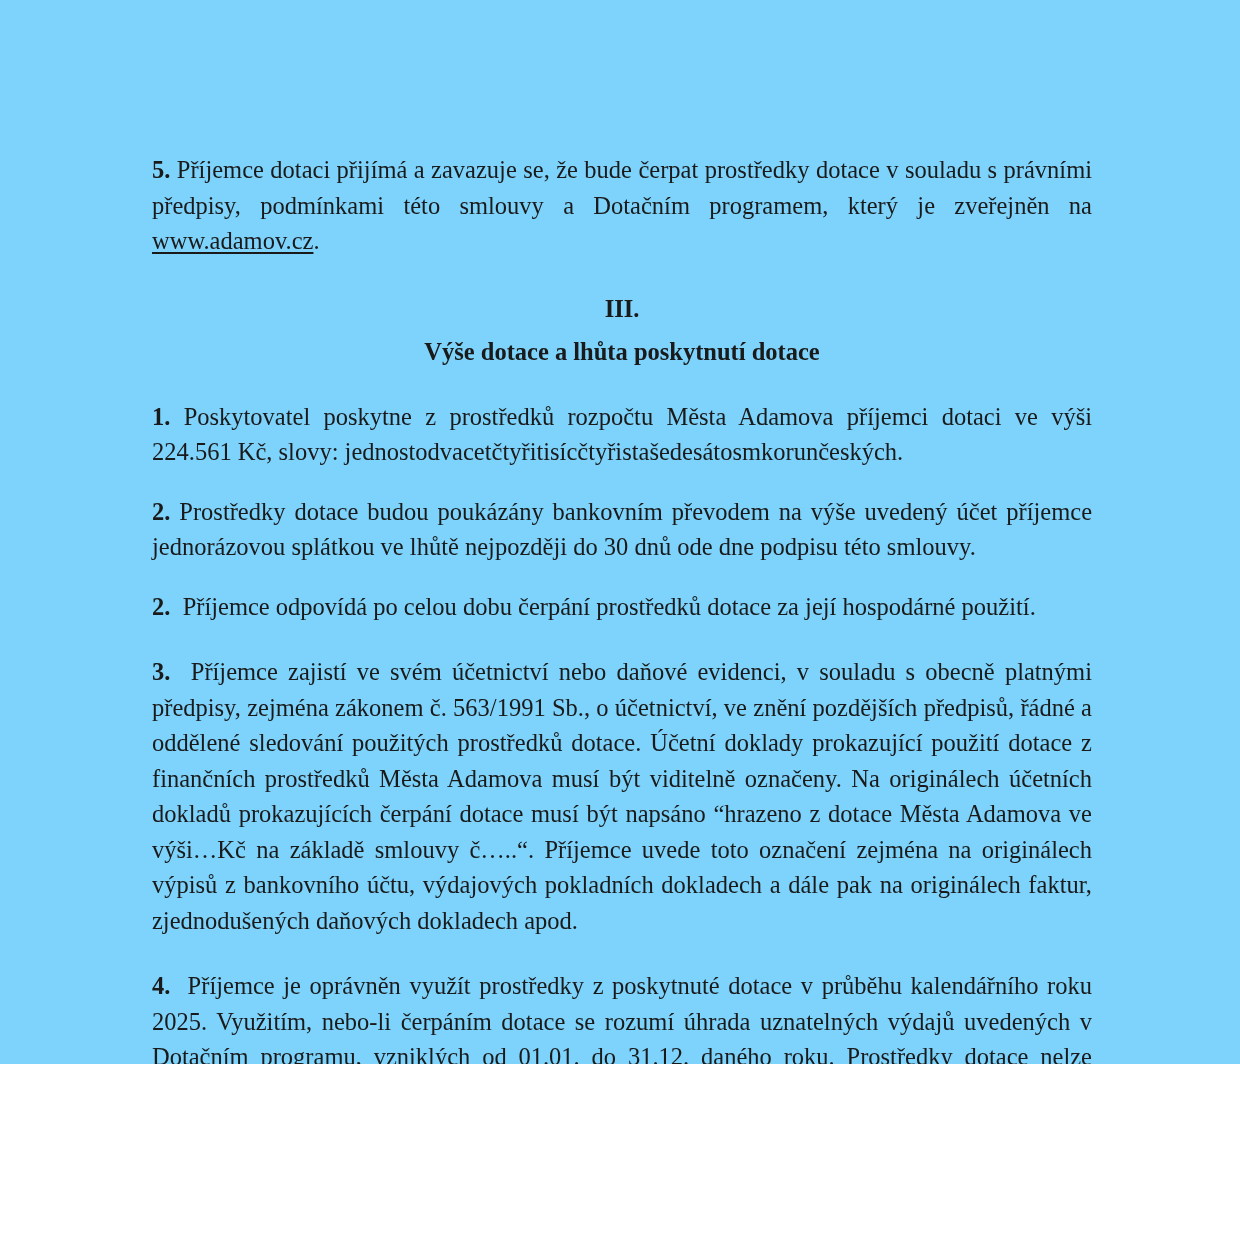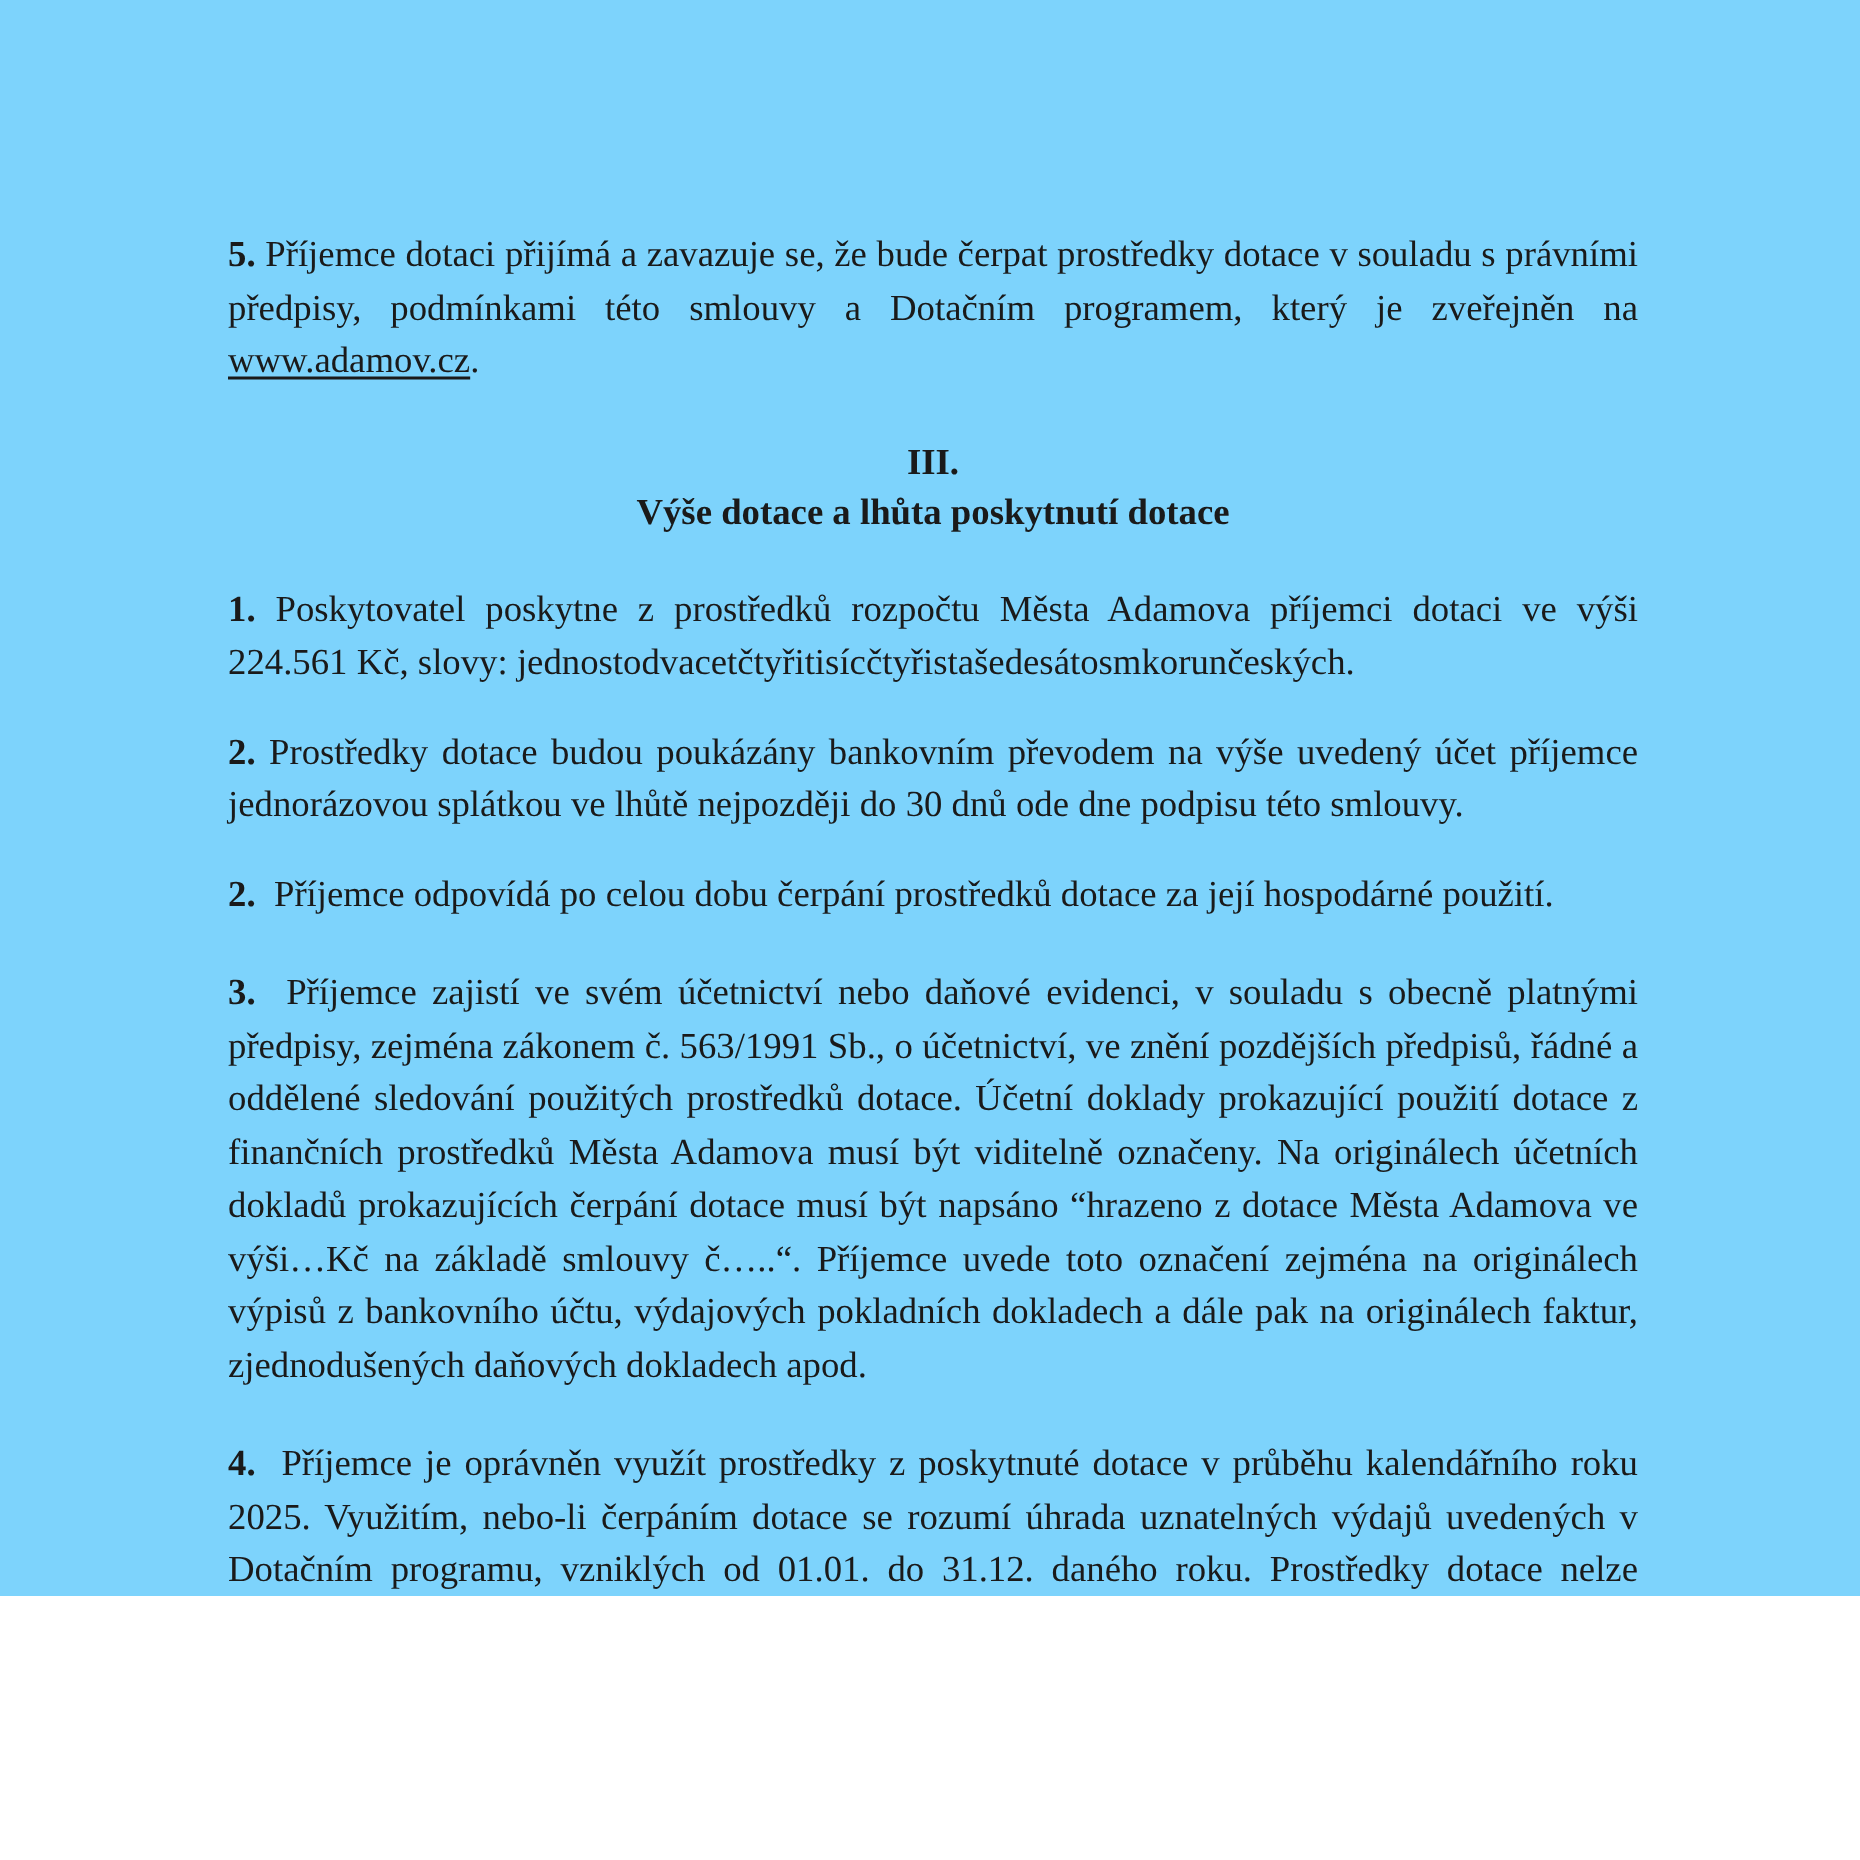--- a/index.html
+++ b/index.html
@@ -54,21 +54,21 @@
 
   
   .heading-block {
     margin: 34px 0 30px 0;
     text-align: center;
   }
   .heading-roman {
     font-size: 24.5px;
     font-weight: bold;
     line-height: 32px;
-    margin: 0;
+    margin: 10px;
   }
   .heading-title {
     font-size: 24.5px;
     font-weight: bold;
     line-height: 34px;
     margin: 0;
   }
 
   
   .url {

